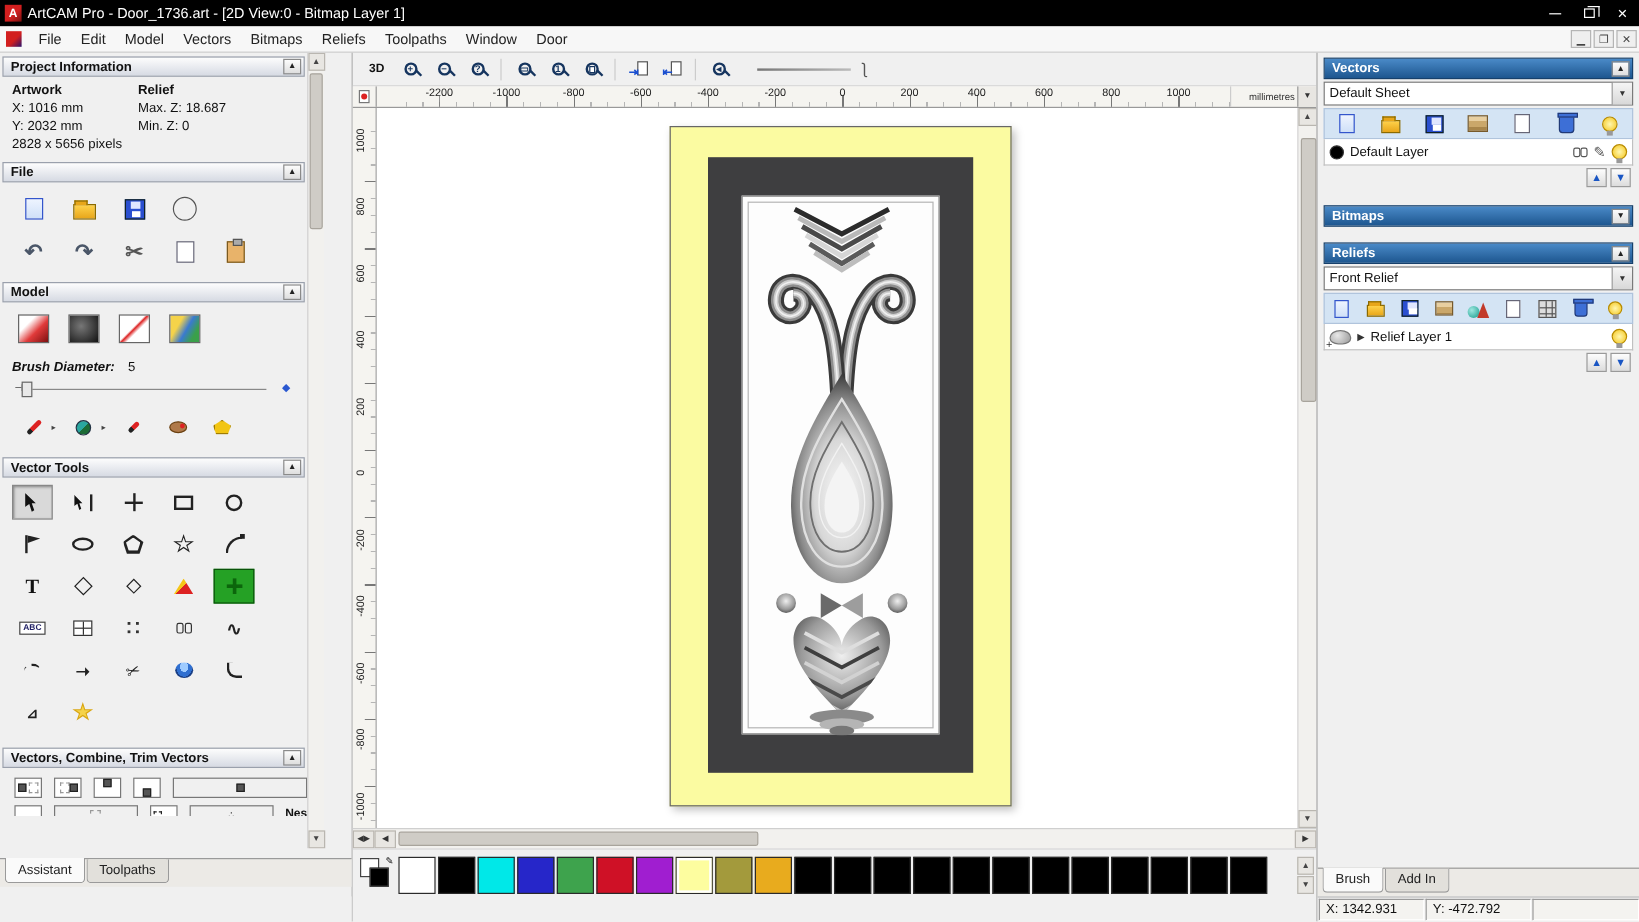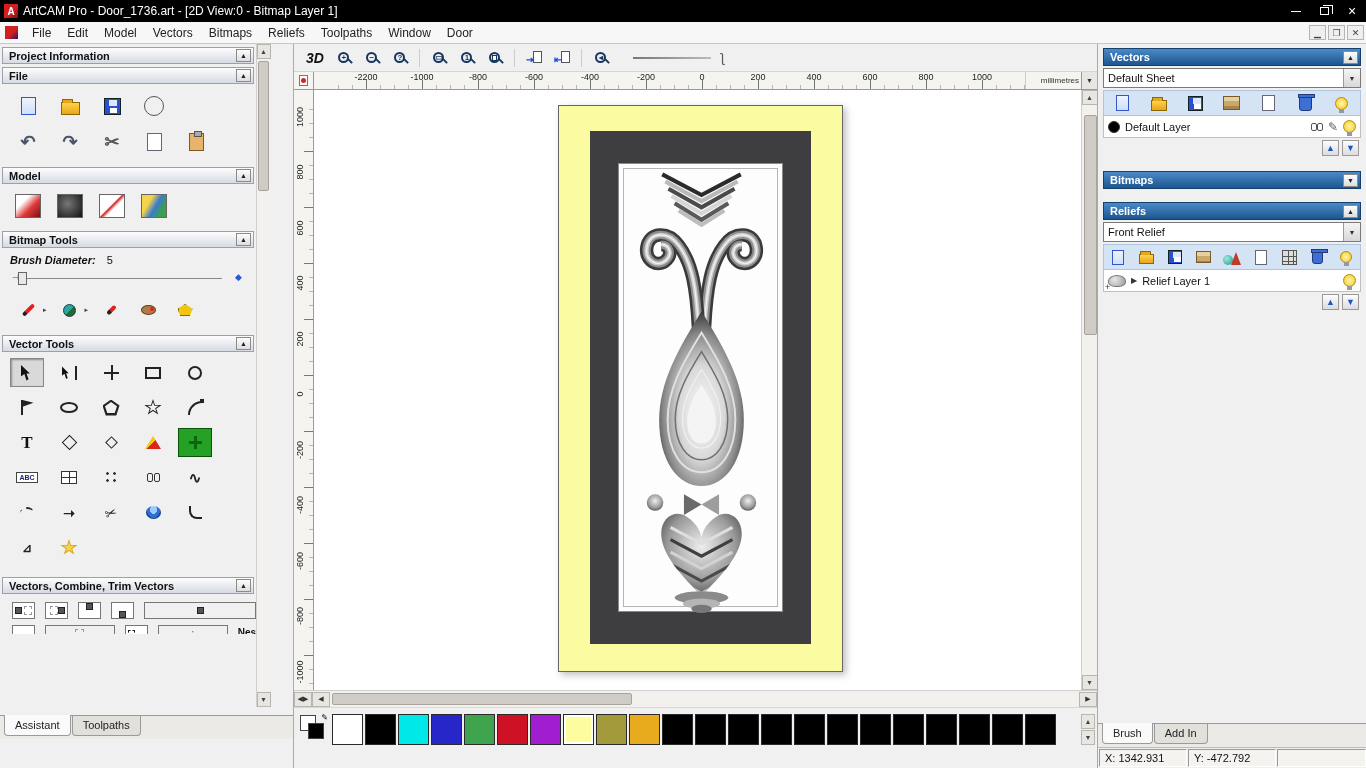--- a/index.html
+++ b/index.html
@@ -145,21 +145,21 @@
 
   .tabs-row{height:24px;display:flex;align-items:flex-start;padding-left:4px;border-top:1px solid #9a9a9a;background:#eceae6;gap:1px;}
   .tab{padding:3px 10px 4px 10px;border:1px solid #9a9a9a;border-top:none;border-radius:0 0 4px 4px;background:#e2e0db;color:#222;}
   .tab.active{background:#fafafa;position:relative;top:-1px;padding-top:4px;}
   .panel-foot{height:21px;background:#f0f0f0;}
 
   
   .center{flex:1;display:flex;flex-direction:column;background:#f0f0f0;min-width:0;}
   .c-toolbar{height:28px;display:flex;align-items:center;gap:4px;padding-left:8px;border-bottom:1px solid #d5d5d5;}
   .tb-btn{height:22px;min-width:24px;display:flex;align-items:center;justify-content:center;border:1px solid transparent;padding:0 3px;}
-  .b3d{font-weight:bold;font-size:14px;font-style:italic;text-align:center;}
+  .b3d{font-weight:bold;font-size:10px;text-align:center;}
   .mag{width:11px;height:11px;border:2px solid #16355f;border-radius:50%;position:relative;display:flex;align-items:center;justify-content:center;font-size:8px;font-weight:bold;color:#16355f;}
   .mag::after{content:"";position:absolute;width:6px;height:2px;background:#16355f;right:-6px;bottom:-1px;transform:rotate(45deg);}
   .mag .pgd{width:5px;height:6px;background:#fff;border:1px solid #16355f;}
   .tb-sep{width:1px;height:18px;background:#ccc;margin:0 3px;}
   .pg-arrow{position:relative;width:16px;height:14px;}
   .pg-arrow .pp{position:absolute;right:0;top:0;width:9px;height:12px;background:#fff;border:1px solid #555;}
   .pg-arrow .ar{position:absolute;left:0;top:3px;color:#1a4fd0;font-size:10px;font-weight:bold;}
   .stroke-prev{display:flex;align-items:center;margin-left:16px;}
   .stroke-line{width:78px;height:2px;background:linear-gradient(90deg,#777,#bbb);}
   .stroke-j{font-size:13px;color:#555;margin-left:10px;transform:scaleX(-1);}
@@ -271,20 +271,29 @@
 <div class="main">
 
   <div class="left-panel">
     <div class="lp-body">
       <div class="lp-content">
 
         <div class="sec-head">
           <span class="sh-t">Project Information</span>
           <span class="collapse-btn">▲</span>
         </div>
+        <div class="pi-grid">
+          <span class="b">Artwork</span>
+          <span class="b">Relief</span>
+          <span>X: 1016 mm</span>
+          <span>Max. Z: 18.687</span>
+          <span>Y: 2032 mm</span>
+          <span>Min. Z: 0</span>
+          <span>2828 x 5656 pixels</span>
+        </div>
 
         <div class="sec-head">
           <span class="sh-t">File</span>
           <span class="collapse-btn">▲</span>
         </div>
         <div class="icon-row">
           <span class="ico">
               <span class="pg blue"></span>
             </span>
           <span class="ico">
@@ -327,24 +336,20 @@
               <span class="model-box mb2"></span>
             </span>
           <span class="ico">
               <span class="model-box mb3"></span>
             </span>
           <span class="ico">
               <span class="model-box mb4"></span>
             </span>
         </div>
 
-        <div class="sec-head">
-          <span class="sh-t">Bitmap Tools</span>
-          <span class="collapse-btn">▲</span>
-        </div>
         <div class="brush-row">
           <span class="brush-label">Brush Diameter:</span>
           <span class="brush-val">5</span>
           <div class="slider">
             <span class="tick" style="position:absolute;left:0;top:3px;">⊣</span>
             <span class="track"></span>
             <span class="handle"></span>
             <span class="bluedot">◆</span>
           </div>
         </div>

